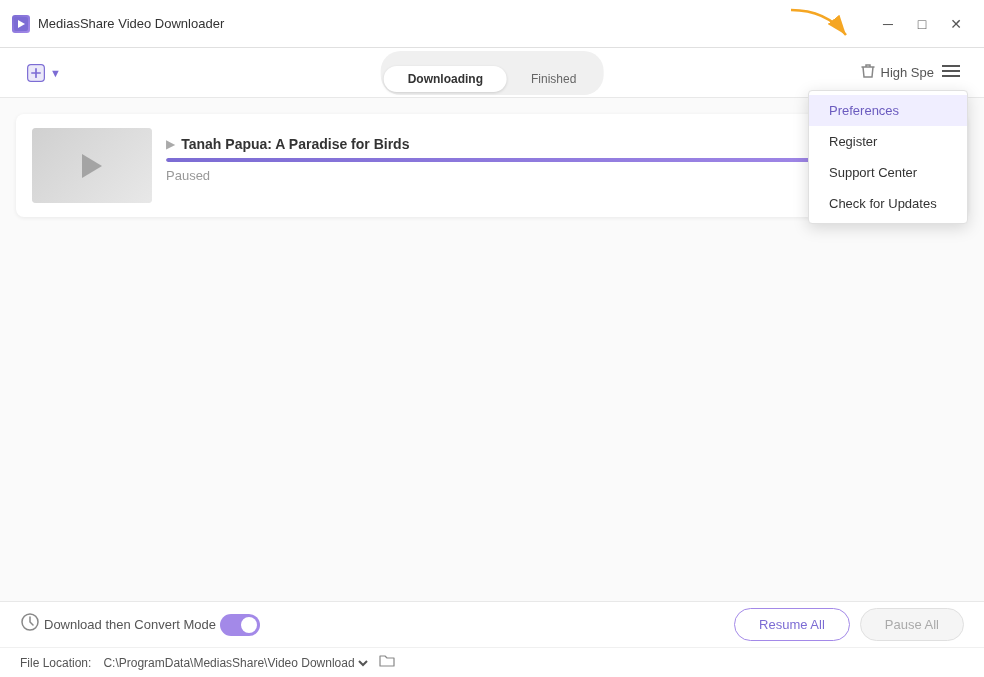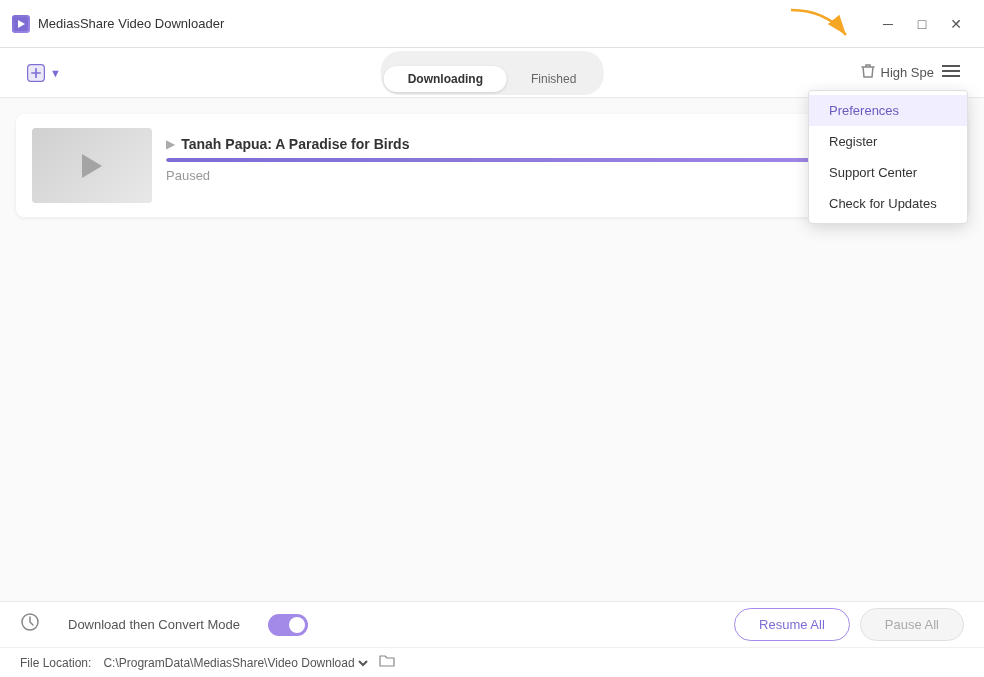--- a/index.html
+++ b/index.html
@@ -352,21 +352,21 @@
       bottom: 0;
       left: 0;
       right: 0;
       background: white;
       border-top: 1px solid #e8e8e8;
     }
     .bottom-top-row {
       display: flex;
       align-items: center;
       padding: 10px 20px;
-      gap: 28px;
+      gap: 4px;
       height: 45px;
     }
     .bottom-bottom-row {
       display: flex;
       align-items: center;
       padding: 4px 20px;
       gap: 8px;
       height: 30px;
       border-top: 1px solid #f0f0f0;
       font-size: 12px;

